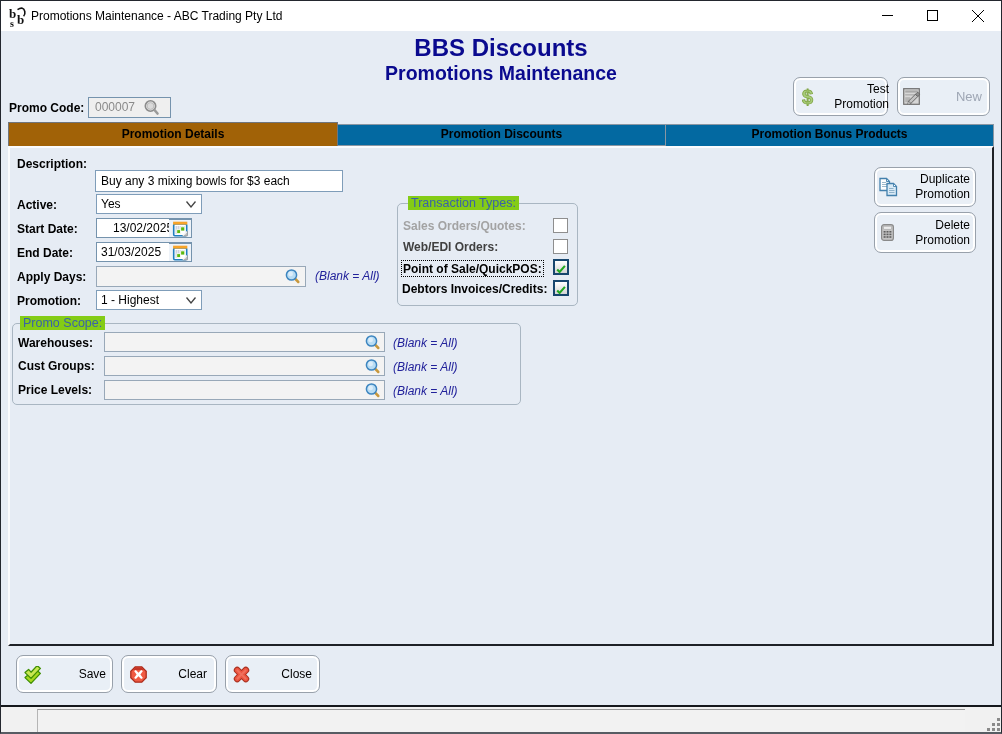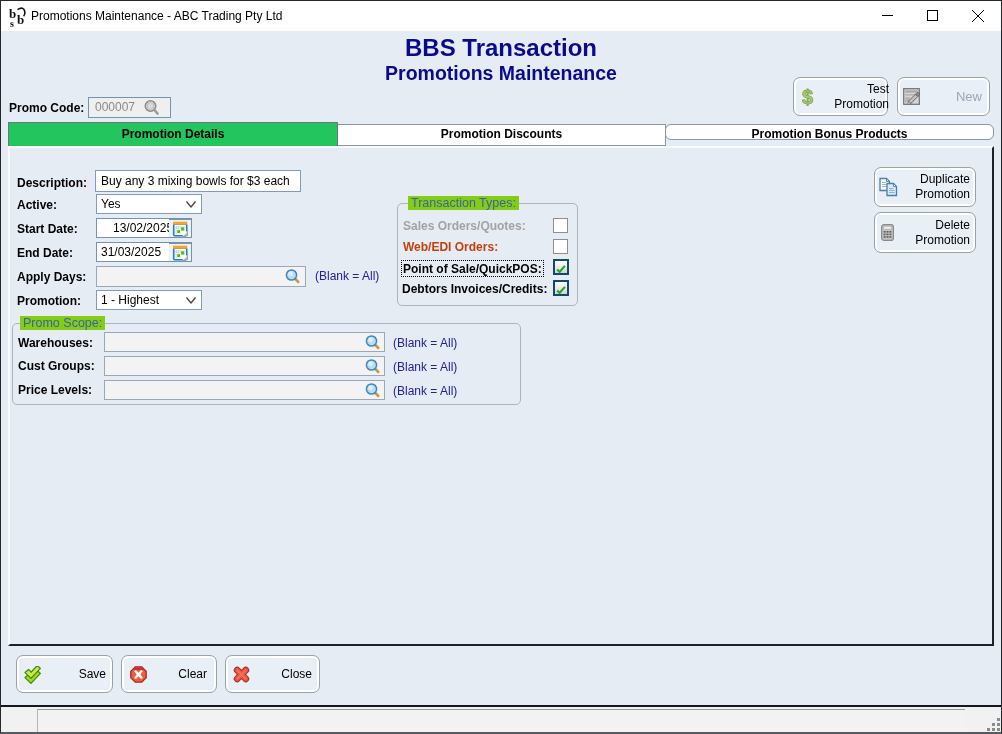--- a/index.html
+++ b/index.html
@@ -1,30 +1,30 @@
 <!DOCTYPE html>
 <html><head>
 <meta charset="utf-8">
 <style>
   * { margin:0; padding:0; box-sizing:border-box; }
   html,body { width:1002px; height:734px; overflow:hidden; }
   body { font-family:"Liberation Sans", sans-serif; position:relative; background:#e6ecf4; }
   .abs { position:absolute; }
   .lbl { position:absolute; font-weight:bold; font-size:12px; color:#000; white-space:nowrap; }
   .inp { position:absolute; background:#fff; border:1px solid #7f9db9; font-size:12px; color:#000; }
-  .blank { position:absolute; font-size:12px; color:#22229b; white-space:nowrap; }
+  .blank { position:absolute; font-style:italic; font-size:12px; color:#22229b; white-space:nowrap; }
   .gtitle { position:absolute; font-size:12.5px; color:#3a62a8; background:#84cc16; padding:0 3px; white-space:nowrap; }
   .grp { position:absolute; border:1px solid #a9b6c2; border-radius:5px; }
   .btn { position:absolute; background:#e9eff6; border:1px solid #99a1ab; border-radius:7px;
          box-shadow: inset 0 0 0 2px #ffffff; }
   .btxt { position:absolute; font-size:12px; color:#000; text-align:right; line-height:15px; }
   .cb { position:absolute; width:15px; height:15px; background:#fff; border:1px solid #8e8e8e; }
   .cbc { position:absolute; width:16px; height:16px; background:linear-gradient(#ffffff,#d4d4d4);
          border:2px solid #17466e; }
-  .tab { position:absolute; top:122px; height:24px; background:#ffffff; border:1px solid #8a96a2;
+  .tab { position:absolute; top:122px; height:24px; background:#0369a1; border:1px solid #8a96a2;
          font-weight:bold; font-size:12px; color:#000; text-align:center; line-height:22px; }
   .cal { width:23px; height:19px; background:#eef3f9; border:1px solid #7593ad; border-left:none; }
   .scopeinp { width:281px; height:20px; background:#f3f3f3; border-color:#98a8b8; }
 </style>
 </head>
 <body>
 
 <svg width="0" height="0" style="position:absolute;">
 <defs>
 <g id="calico">
@@ -71,21 +71,21 @@
 <svg class="abs" style="left:882px;top:10px;" width="11" height="11" viewBox="0 0 11 11">
     <line x1="0" y1="5.5" x2="11" y2="5.5" stroke="#000" stroke-width="1"></line>
   </svg>
 <svg class="abs" style="left:927px;top:10px;" width="11" height="11" viewBox="0 0 11 11">
     <rect x="0.5" y="0.5" width="10" height="10" fill="none" stroke="#000" stroke-width="1"></rect>
   </svg>
 <svg class="abs" style="left:972px;top:10px;" width="12" height="12" viewBox="0 0 12 12">
     <path d="M0 0 L12 12 M12 0 L0 12" stroke="#000" stroke-width="1"></path>
   </svg>
 
-<div class="abs" style="left:0;top:34px;width:1002px;text-align:center;font-size:24px;font-weight:bold;color:#0a0a8f;">BBS Transaction</div>
+<div class="abs" style="left:0;top:34px;width:1002px;text-align:center;font-size:24px;font-weight:bold;color:#0a0a8f;">BBS Discounts</div>
 <div class="abs" style="left:0;top:62px;width:1002px;text-align:center;font-size:19.5px;font-weight:bold;color:#0a0a8f;">Promotions Maintenance</div>
 
 <div class="btn" style="left:793px;top:77px;width:95px;height:39px;"></div>
 <svg class="abs" style="left:802px;top:86px;" width="14" height="22" viewBox="0 0 14 22">
   <text x="0" y="18" font-family="Liberation Sans" font-weight="bold" font-size="20" fill="#a8cd7a" stroke="#7da23f" stroke-width="0.8">$</text>
 </svg>
 <div class="btxt" style="left:815px;top:82px;width:74px;">Test<br>Promotion</div>
 <div class="btn" style="left:897px;top:77px;width:93px;height:39px;"></div>
 <svg class="abs" style="left:903px;top:88px;" width="18" height="18" viewBox="0 0 18 18">
   <rect x="0.7" y="0.7" width="15.6" height="15.6" fill="#d6d6d6" stroke="#707070" stroke-width="1.2"></rect>
@@ -99,28 +99,28 @@
 <div class="btxt" style="left:908px;top:89px;width:74px;font-size:13px;color:#9ea6b4;">New</div>
 
 <div class="lbl" style="left:9px;top:101px;">Promo Code:</div>
 <div class="inp" style="left:88px;top:97px;width:83px;height:21px;background:#efefef;border-color:#7593ad;color:#8a8a8a;line-height:19px;padding-left:6px;">000007</div>
 <svg class="abs" style="left:143px;top:99px;" width="17" height="17" viewBox="0 0 17 17">
   <circle cx="7.5" cy="7" r="5.2" fill="#e6e6e6" stroke="#8c8c8c" stroke-width="1.6"></circle>
   <circle cx="7.5" cy="7" r="3.4" fill="#dadada" stroke="#bcbcbc" stroke-width="1"></circle>
   <path d="M11.5 11 L14.5 14.5" stroke="#9a9a9a" stroke-width="2.6" stroke-linecap="round"></path>
 </svg>
 
-<div class="tab" style="left:8px;width:330px;height:24px;background:#22c55e;border-color:#70757c;border-bottom:none;z-index:3;">Promotion Details</div>
+<div class="tab" style="left:8px;width:330px;height:24px;background:#a16207;border-color:#70757c;border-bottom:none;z-index:3;">Promotion Details</div>
 <div class="tab" style="left:337px;top:124px;height:22px;width:329px;line-height:19px;">Promotion Discounts</div>
-<div class="tab" style="left:665px;top:124px;height:16px;width:329px;line-height:19px;border-radius:6px;">Promotion Bonus Products</div>
+<div class="tab" style="left:665px;top:124px;height:24px;width:329px;line-height:19px;">Promotion Bonus Products</div>
 
 <div class="abs" style="left:8px;top:146px;width:986px;height:500px;background:#e6ecf4;border-top:2px solid #fafbfd;border-left:2px solid #fafbfd;border-right:2px solid #1e2126;border-bottom:2px solid #1e2126;"></div>
 
-<div class="lbl" style="left:17px;top:176px;text-align:center;">Description:</div>
-<div class="inp" style="left:95px;top:170px;width:206px;height:22px;line-height:20px;padding-left:5px;">Buy any 3 mixing bowls for $3 each</div>
+<div class="lbl" style="left:17px;top:157px;text-align:center;">Description:</div>
+<div class="inp" style="left:95px;top:170px;width:248px;height:22px;line-height:20px;padding-left:5px;">Buy any 3 mixing bowls for $3 each</div>
 
 <div class="lbl" style="left:17px;top:198px;">Active:</div>
 <div class="inp" style="left:96px;top:194px;width:106px;height:20px;line-height:18px;padding-left:4px;">Yes</div>
 <svg class="abs" style="left:186px;top:201px;" width="10" height="7" viewBox="0 0 10 7">
     <path d="M0.5 0.5 L5 6 L9.5 0.5" fill="none" stroke="#444" stroke-width="1.3"></path>
   </svg>
 
 <div class="lbl" style="left:17px;top:222px;">Start Date:</div>
 <div class="inp" style="left:96px;top:218px;width:96px;height:20px;line-height:18px;padding-left:16px;border-color:#7593ad;">13/02/2025</div>
 <div class="abs cal" style="left:169px;top:219px;"><svg width="17" height="17" viewBox="0 0 17 17" style="margin:1px 0 0 3px;">
@@ -143,21 +143,21 @@
 <div class="lbl" style="left:17px;top:294px;">Promotion:</div>
 <div class="inp" style="left:96px;top:290px;width:106px;height:20px;line-height:18px;padding-left:4px;">1 - Highest</div>
 <svg class="abs" style="left:186px;top:297px;" width="10" height="7" viewBox="0 0 10 7">
     <path d="M0.5 0.5 L5 6 L9.5 0.5" fill="none" stroke="#444" stroke-width="1.3"></path>
   </svg>
 
 <div class="grp" style="left:397px;top:203px;width:181px;height:103px;"></div>
 <div class="gtitle" style="left:408px;top:196px;">Transaction Types:</div>
 <div class="lbl" style="left:403px;top:219px;color:#a3a3a3;">Sales Orders/Quotes:</div>
 <div class="cb" style="left:553px;top:218px;"></div>
-<div class="lbl" style="left:403px;top:240px;color:#c2410c;">Web/EDI Orders:</div>
+<div class="lbl" style="left:403px;top:240px;color:#404040;">Web/EDI Orders:</div>
 <div class="cb" style="left:553px;top:239px;"></div>
 <div class="lbl" style="left:401px;top:260px;border:1px dotted #000;padding:1px 1px 0 1px;">Point of Sale/QuickPOS:</div>
 <div class="cbc" style="left:553px;top:259px;"><svg width="12" height="12" viewBox="0 0 12 12">
       <path d="M2.2 6.4 L4.6 8.9 L9.9 2.9" fill="none" stroke="#21a821" stroke-width="2.1"></path>
     </svg></div>
 <div class="lbl" style="left:402px;top:282px;">Debtors Invoices/Credits:</div>
 <div class="cbc" style="left:553px;top:280px;"><svg width="12" height="12" viewBox="0 0 12 12">
       <path d="M2.2 6.4 L4.6 8.9 L9.9 2.9" fill="none" stroke="#21a821" stroke-width="2.1"></path>
     </svg></div>
 

